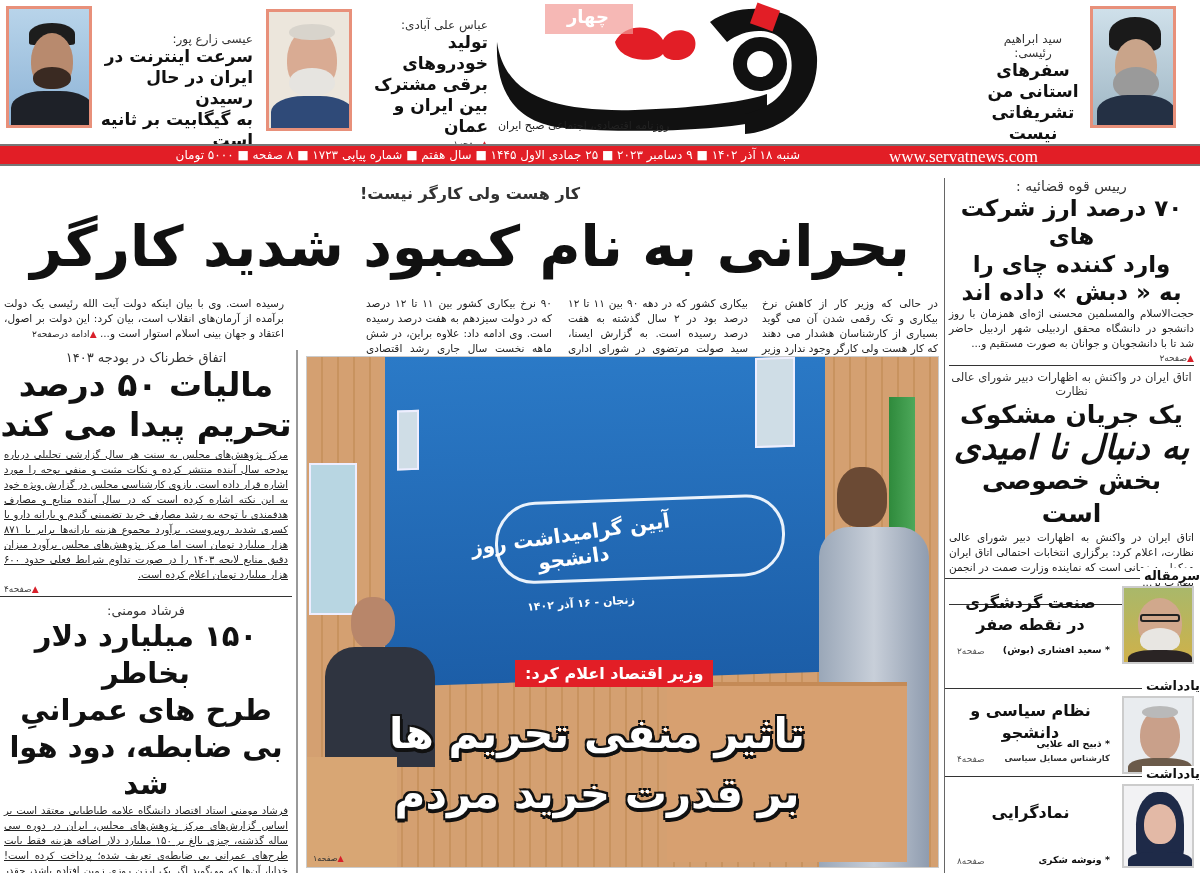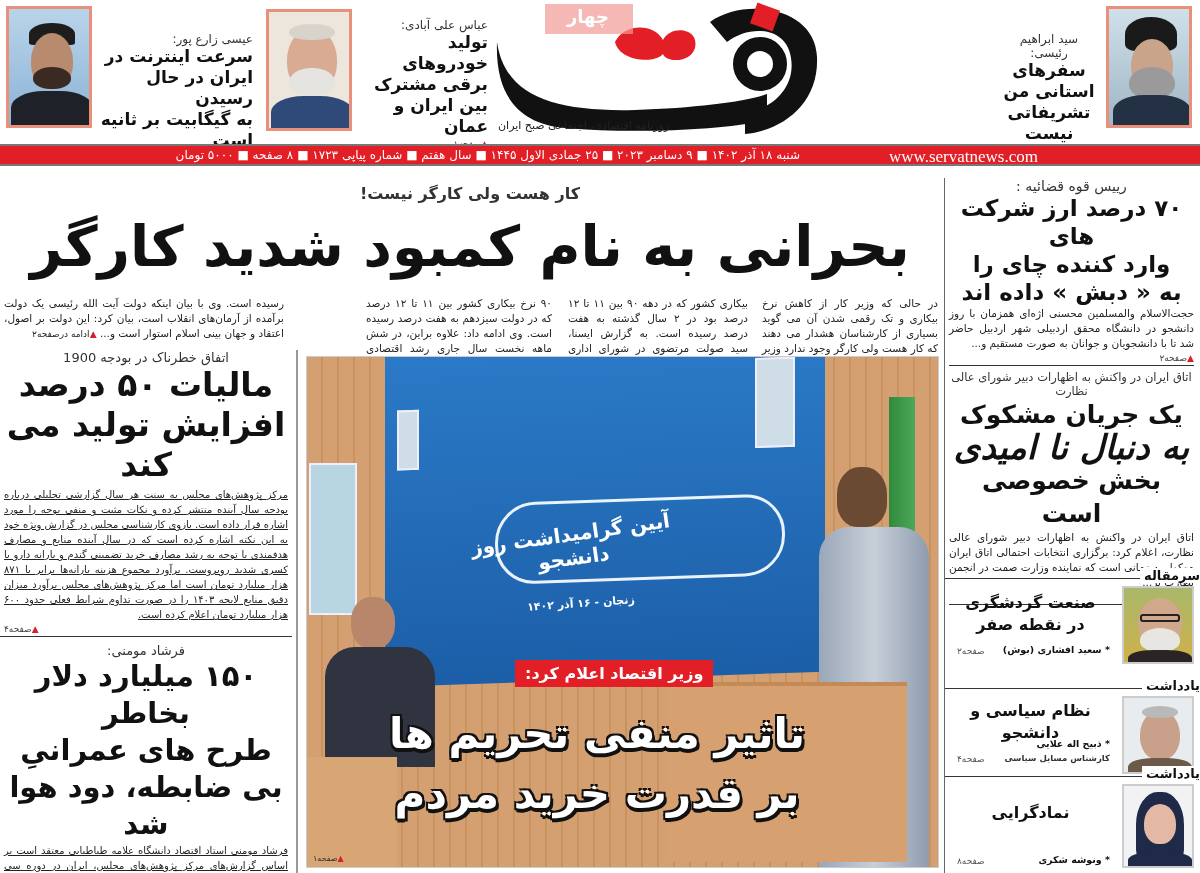--- a/index.html
+++ b/index.html
@@ -63,21 +63,21 @@
   .portrait { position: absolute; background: #cfdde6; border: 2px solid #eef; }
   .podium { position: absolute; left: 360px; top: 325px; width: 240px; height: 180px; background: #d7a070; border-top: 4px solid #c48a56; }
   .red-kicker { position: absolute; left: 208px; top: 303px; background: #e21e26; color: #fff; font-weight: bold; font-size: 16px; padding: 4px 10px; }
   .photo-head { position: absolute; left: 80px; width: 420px; text-align: center; color: #fff; font-weight: bold; font-size: 42px; line-height: 54px; text-shadow: 3px 3px 0 #111, -2px -2px 0 #111, 2px -2px 0 #111, -2px 2px 0 #111, 0 4px 0 #111; }
   .photo-pg { position: absolute; left: 6px; bottom: 4px; font-size: 8px; color: #333; text-align: right; }
   .flag { position: absolute; left: 582px; top: 40px; width: 26px; height: 190px; background: linear-gradient(90deg, #2f8a3c, #4da85a); }
 </style>
 </head>
 <body>
 
-<div class="teaser" style="right:8px; width:200px;">
+<div class="teaser" style="right:24px; width:200px;">
   <div class="photo" style="order:0;">
     <div class="face">
       <div class="bg" style="background:linear-gradient(#cfe0ea,#9fb6c4);"></div>
       <div class="head-shape" style="left:16px;top:8px;width:52px;height:34px;background:#1a1a1a;border-radius:50% 50% 20% 20%;"></div>
       <div class="head-shape" style="left:22px;top:30px;width:42px;height:52px;background:#c9a48a;"></div>
       <div class="head-shape" style="left:20px;top:58px;width:46px;height:32px;background:#9a9a9a;"></div>
       <div class="body-shape" style="left:4px;top:86px;width:78px;height:40px;background:#243044;"></div>
     </div>
   </div>
   <div class="txt" style="text-align:center;">
@@ -155,23 +155,23 @@
 <div class="main-col" style="right:452px; width:180px;">بیکاری کشور که در دهه ۹۰ بین ۱۱ تا ۱۲ درصد بود در ۲ سال گذشته به هفت درصد رسیده است. به گزارش ایسنا، سید صولت مرتضوی در شورای اداری شهرستان طالقان اظهار کرد: در دهه</div>
 <div class="main-col" style="right:648px; width:186px;">۹۰ نرخ بیکاری کشور بین ۱۱ تا ۱۲ درصد که در دولت سیزدهم به هفت درصد رسیده است. وی ادامه داد: علاوه براین، در شش ماهه نخست سال جاری رشد اقتصادی کشور به کانال هفت درصد</div>
 <div class="main-col" style="left:4px; width:280px;">
   <span>رسیده است. وی با بیان اینکه دولت آیت الله رئیسی یک دولت برآمده از آرمان‌های انقلاب است، بیان کرد: این دولت بر اصول، اعتقاد و جهان بینی اسلام استوار است و...</span>
   <span style="color:#d8202a;font-size:9px;">▲</span><span style="font-size:9px;">ادامه درصفحه۲</span>
 </div>
 
 <div class="vdiv"></div>
 <div class="left-col">
   <div>
-    <div class="lc-kicker">اتفاق خطرناک در بودجه 1900</div>
+    <div class="lc-kicker">اتفاق خطرناک در بودجه ۱۴۰۳</div>
     <div class="lc-head">مالیات ۵۰ درصد</div>
-    <div class="lc-head">افزایش تولید می کند</div>
+    <div class="lc-head">تحریم پیدا می کند</div>
     <div class="lc-body" style="margin-top:2px;">مرکز پژوهش‌های مجلس به سنت هر سال گزارشی تحلیلی درباره بودجه سال آینده منتشر کرده و نکات مثبت و منفی بوجه را مورد اشاره قرار داده است. بازوی کارشناسی مجلس در گزارش ویژه خود به این نکته اشاره کرده است که در سال آینده منابع و مصارف هدفمندی با توجه به رشد مصارف خرید تضمینی گندم و یارانه دارو با کسری شدید روبروست. برآورد مجموع هزینه یارانه‌ها برابر با ۸۷۱ هزار میلیارد تومان است اما مرکز پژوهش‌های مجلس برآورد میزان دقیق منابع لایحه ۱۴۰۳ را در صورت تداوم شرایط فعلی حدود ۶۰۰ هزار میلیارد تومان اعلام کرده است.</div>
     <div class="pg" style="text-align:left;padding-left:4px;"><span class="tri">▲</span><span>صفحه۴</span></div>
     <div class="rule"></div>
   </div>
   <div style="margin-top:6px;">
     <div class="lc-kicker">فرشاد مومنی:</div>
     <div class="lc-head" style="font-size:29px;line-height:37px;">۱۵۰ میلیارد دلار بخاطر</div>
     <div class="lc-head" style="font-size:29px;line-height:37px;">طرح های عمرانیِ</div>
     <div class="lc-head" style="font-size:29px;line-height:37px;">بی ضابطه، دود هوا شد</div>
     <div class="lc-body">فرشاد مومنی استاد اقتصاد دانشگاه علامه طباطبایی معتقد است بر اساس گزارش‌های مرکز پژوهش‌های مجلس، ایران در دوره سی ساله گذشته، چیزی بالغ بر ۱۵۰ میلیارد دلار اضافه هزینه فقط بابت طرح‌های عمرانی بی ضابطه‌ی تعریف شده؛ پرداخت کرده است! خدایا، آن‌ها که می‌گوید اگر یک ارزن روزی زمین افتاده باشد، چقدر عقوبت قیامتی دارد، می‌توانند در روز روشن ۱۵۰ میلیارد دلار را تحت این عنوان پودر کنند؟!..</div>

